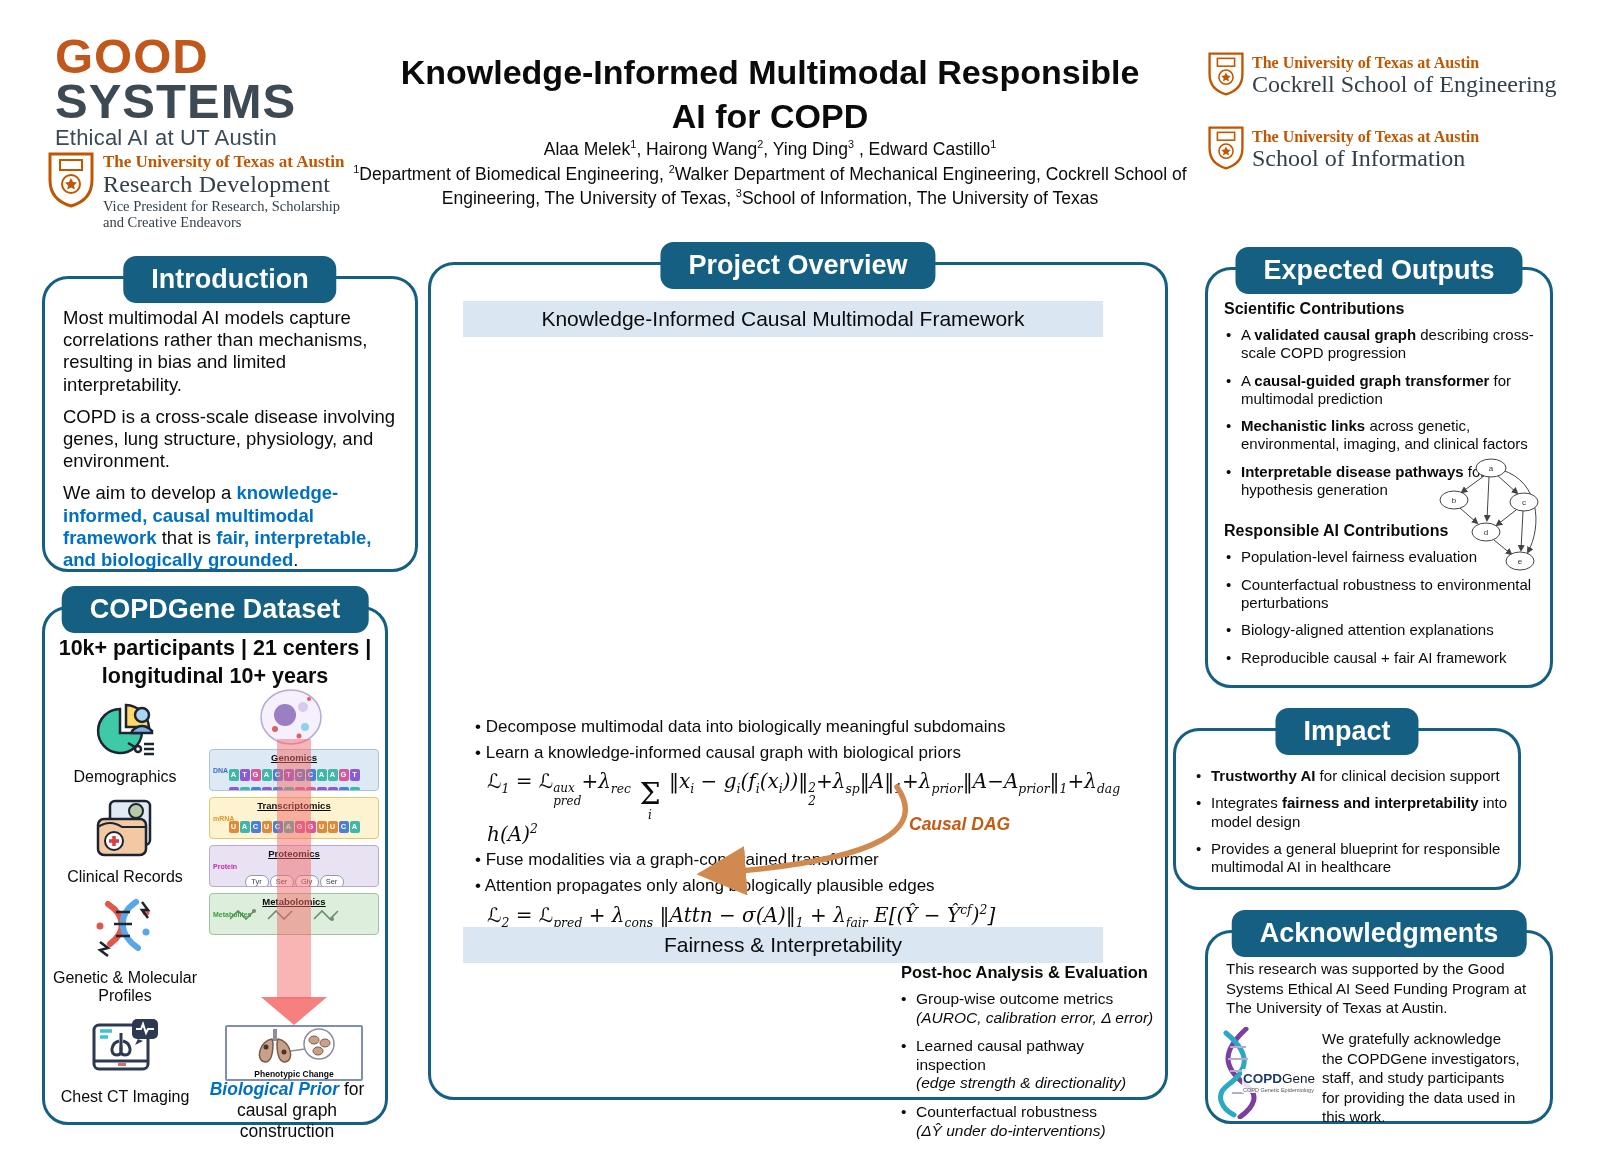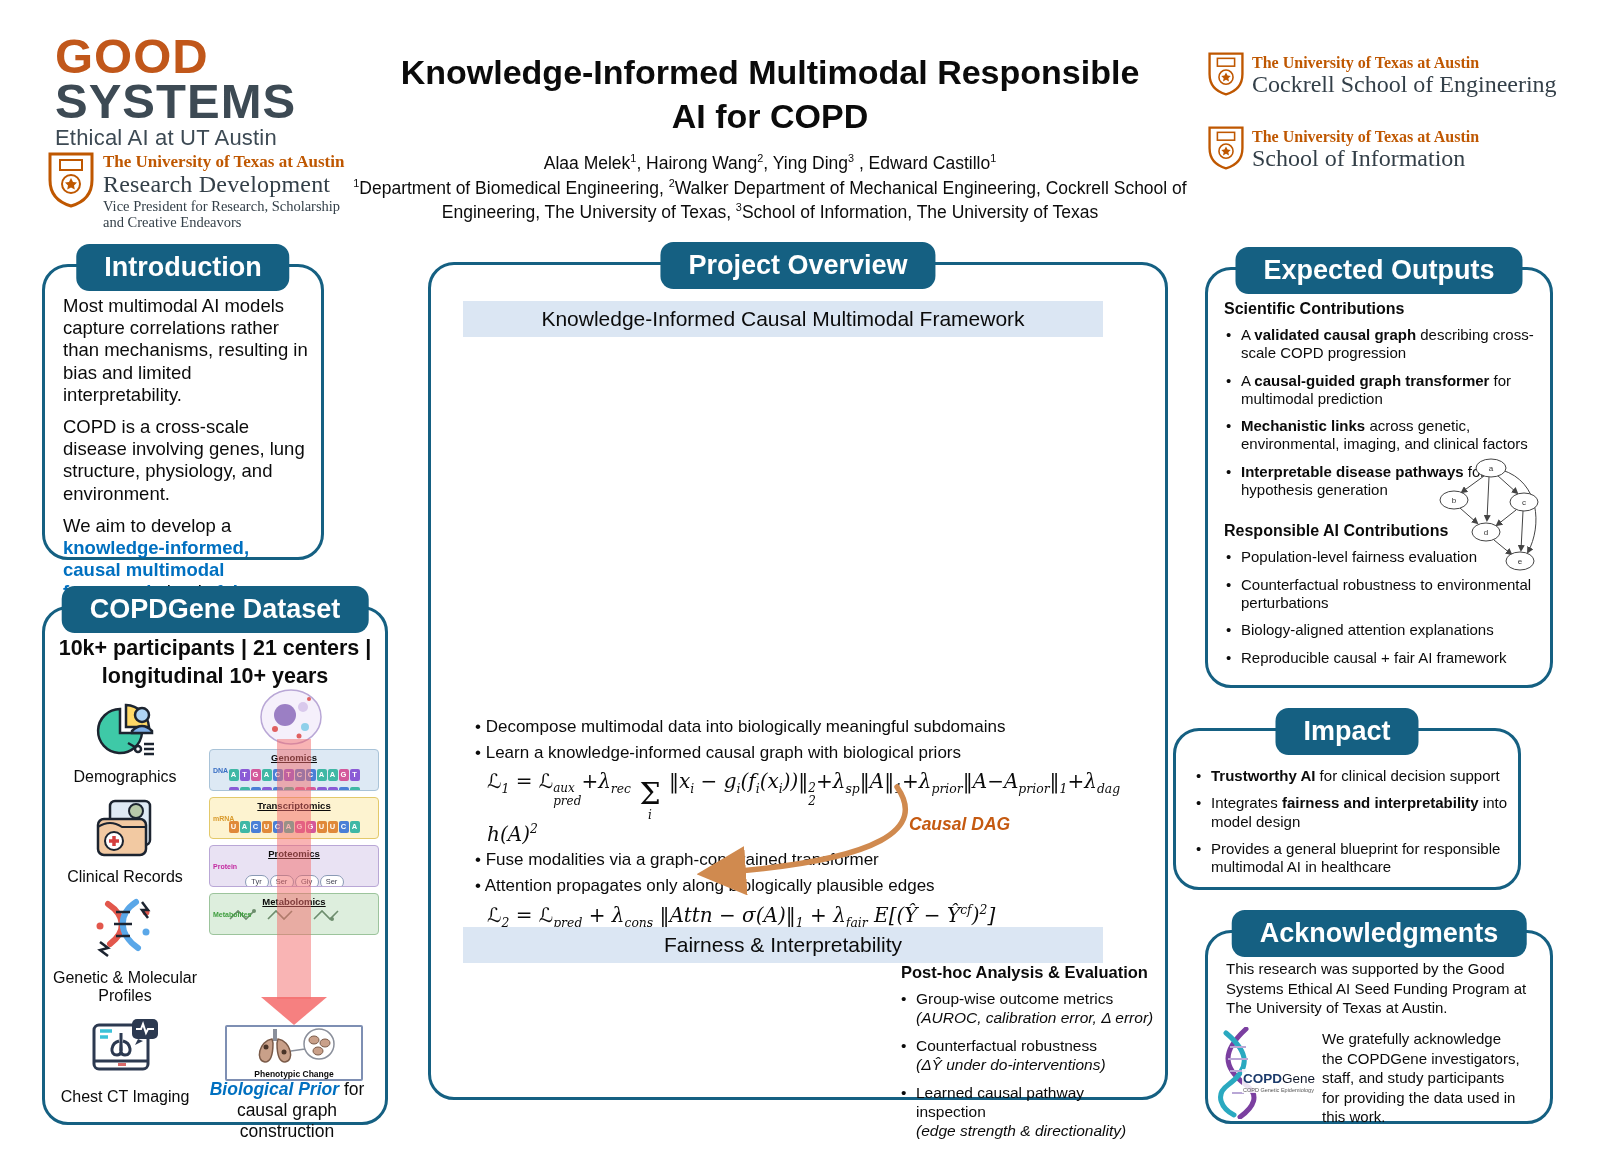--- a/index.html
+++ b/index.html
@@ -15,34 +15,34 @@
   .gs .l1{font-size:49px;font-weight:800;color:#C1571A;letter-spacing:1px}
   .gs .l2{font-size:49px;font-weight:800;color:var(--dark);letter-spacing:1px}
   .gs .tag{font-size:22px;color:var(--dark);margin-top:4px;font-weight:400;letter-spacing:.2px}
   .rd{position:absolute;left:48px;top:152px;display:flex;gap:9px;align-items:flex-start}
   .rd-text{font-family:"Liberation Serif","DejaVu Serif",serif;line-height:1.12}
   .rd-text .u{color:var(--utorange);font-weight:bold;font-size:17px}
   .rd-text .n{color:#333F48;font-size:24px;letter-spacing:.2px}
   .rd-text .s{color:#333F48;font-size:14.5px}
   .titleblock{position:absolute;left:350px;top:50px;width:840px;text-align:center}
   .title{font-size:34px;font-weight:bold;line-height:1.3}
-  .authors{font-size:17.5px;margin-top:14px}
+  .authors{font-size:17.5px;}
   .affil{font-size:17.5px;margin-top:2px;line-height:1.3}
   .ut-logo{position:absolute;display:flex;gap:8px;align-items:center}
   .ut-logo .t{font-family:"Liberation Serif","DejaVu Serif",serif;line-height:1.08}
   .ut-logo .u{color:var(--utorange);font-weight:bold;font-size:16px}
   .ut-logo .n{color:#333F48;font-size:24px}
 
   
   .panel{position:absolute;border:3.5px solid var(--teal);border-radius:26px;background:#fff}
   .pill{position:absolute;top:-23px;left:50%;transform:translateX(-50%);background:var(--teal);
         color:#fff;font-weight:bold;font-size:27px;line-height:1;padding:10px 28px;border-radius:13px;white-space:nowrap}
 
   
-  #panel-intro{left:42px;top:264px;width:282px;height:296px}
+  #panel-intro{left:42px;top:276px;width:376px;height:296px}
   .intro-body{padding:28px 12px 0 18px;font-size:18.5px;line-height:1.2}
   .intro-body p{margin-bottom:10px}
   .blue-b{color:var(--blue);font-weight:bold}
 
   
   #panel-dataset{left:42px;top:606px;width:346px;height:519px}
   .ds-headline{margin-top:26px;text-align:center;font-size:21.5px;font-weight:bold;line-height:1.3;padding:0 12px}
   .ds-items{position:absolute;left:4px;top:90px;width:152px}
   .ds-item{display:flex;flex-direction:column;align-items:center;margin-bottom:11px}
   .ds-item .lbl{font-size:16px;text-align:center;line-height:1.15;margin-top:3px}
@@ -348,26 +348,26 @@
 
     <div class="banner" id="banner2">Fairness &amp; Interpretability</div>
 
     <div class="posthoc">
       <div class="ph-h">Post-hoc Analysis &amp; Evaluation</div>
       <div class="ph-item">
         <div>Group-wise outcome metrics</div>
         <div class="note">(AUROC, calibration error, Δ error)</div>
       </div>
       <div class="ph-item">
+        <div>Learned causal pathway inspection</div>
+        <div class="note">(edge strength &amp; directionality)</div>
+      </div>
+      <div class="ph-item">
         <div>Counterfactual robustness</div>
         <div class="note">(ΔŶ under do-interventions)</div>
-      </div>
-      <div class="ph-item">
-        <div>Learned causal pathway inspection</div>
-        <div class="note">(edge strength &amp; directionality)</div>
       </div>
     </div>
   </div>
 
   <div class="panel" id="panel-expected">
     <div class="pill">Expected Outputs</div>
     <div class="exp-body">
       <div class="sec-h">Scientific Contributions</div>
       <ul class="blist">
         <li><span>A </span><b>validated causal graph</b><span> describing cross-scale COPD progression</span></li>

